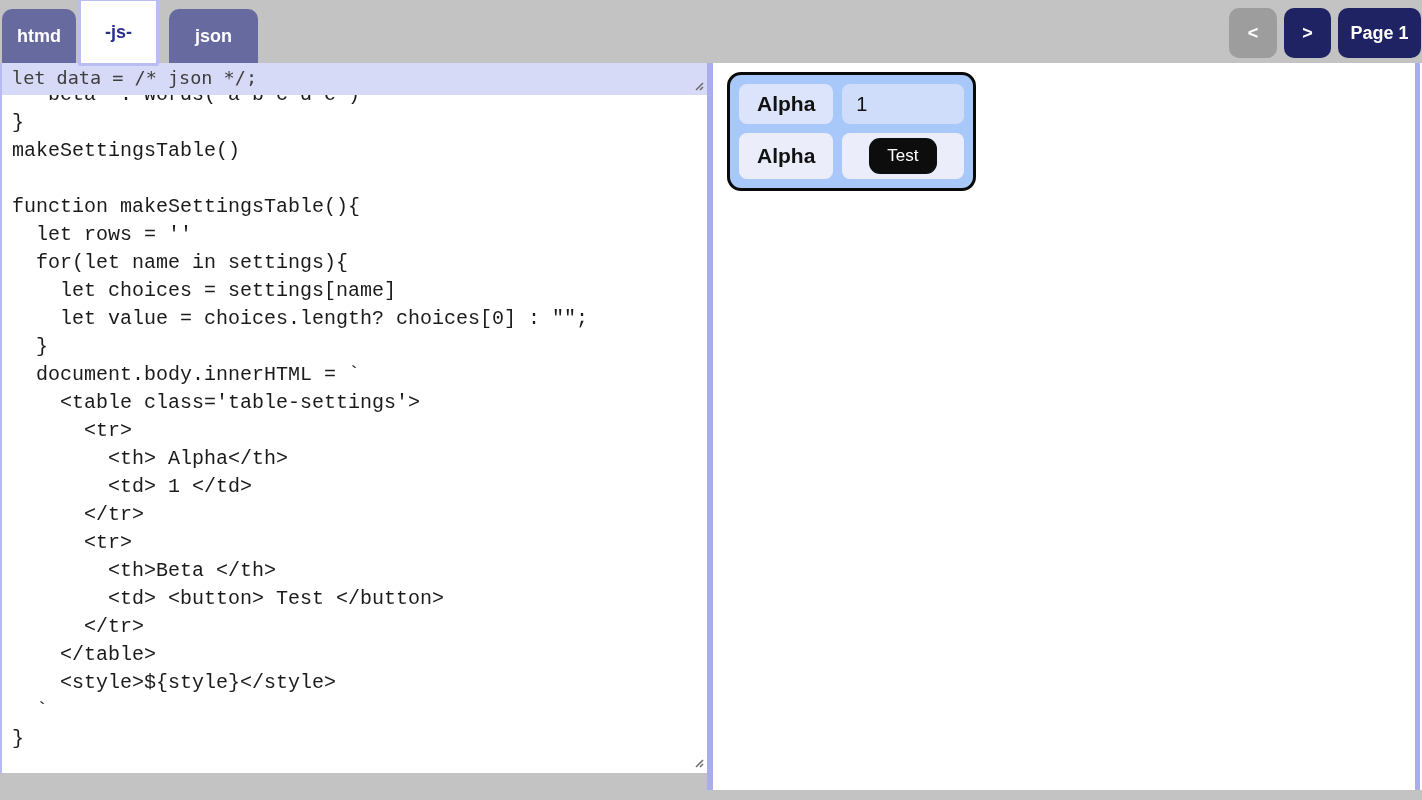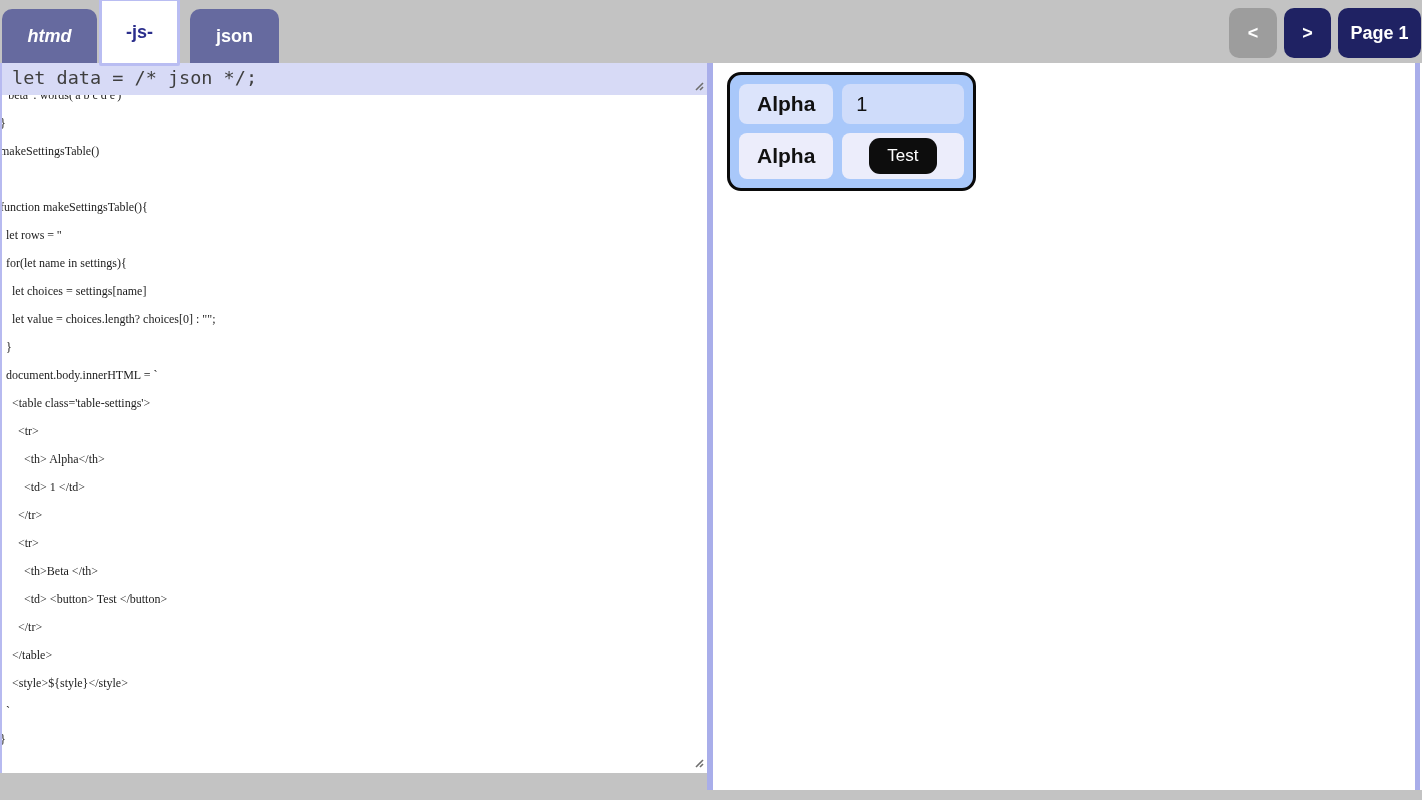--- a/index.html
+++ b/index.html
@@ -18,21 +18,21 @@
   .tabs { display: flex; align-items: flex-end; height: 63px; padding-left: 2px; }
   .tab {
     height: 54px; border: none; cursor: pointer;
     background: #666a9f; color: #ffffff;
     font-family: "Liberation Sans", sans-serif;
     font-size: 18px; font-weight: bold;
     border-radius: 10px 10px 0 0;
     margin-right: 2px;
     display: flex; align-items: center; justify-content: center;
   }
-  .tab-w1 { width: 95px; font-style: italic; }
+  .tab-w1 { width: 74px; }
   .tab-w2 { width: 90px; }
   .tab-w3 { width: 81px; }
   .tab-w4 { width: 89px; text-align: center; }
   .tab.active {
     background: #ffffff; color: #2b2e8c;
     border: 3px solid #b9bdf2;
     border-radius: 2px;
     height: 68px;
     margin-bottom: -3px; margin-right: 10px;
     position: relative; z-index: 3;
@@ -67,23 +67,23 @@
   .data-line pre {
     font-family: "DejaVu Sans Mono", monospace;
     font-size: 18.5px; line-height: 30px; color: #3e3e3e;
     padding-left: 12px; white-space: pre;
   }
   .code-area {
     position: absolute; left: 0; top: 32px; width: 707px; height: 678px;
     background: #ffffff; overflow: hidden;
   }
   .code-area pre {
-    font-family: Liberation Serif, serif;
-    font-size: 12px; line-height: 28px; color: #1b1b1b;
-    margin-top: -14px; padding-left: 0; white-space: pre;
+    font-family: Liberation Mono, monospace;
+    font-size: 20px; line-height: 28px; color: #1b1b1b;
+    margin-top: -14px; padding-left: 12px; white-space: pre;
   }
   .grip {
     position: absolute; right: 2px; width: 13px; height: 13px; cursor: nwse-resize;
   }
   .grip-top { bottom: 3px; }
   .grip-bottom { bottom: 4px; }
 
   
   .divider-left {
     position: absolute; left: 707px; top: 63px; width: 6px; height: 727px;

